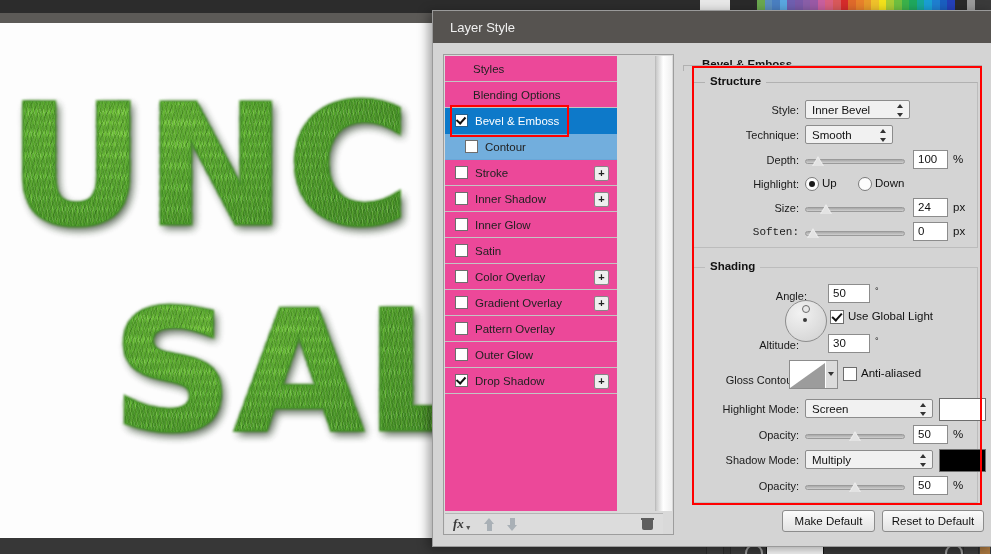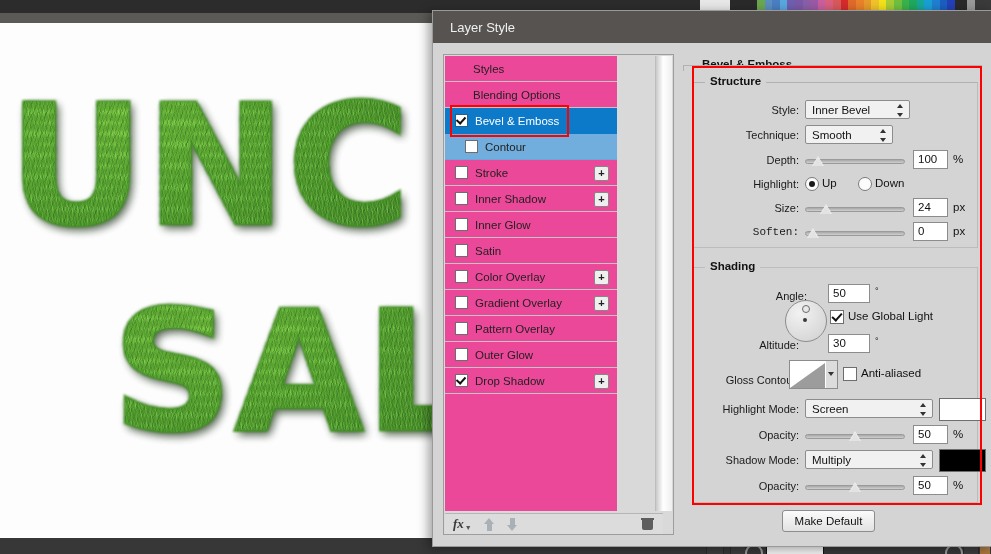--- a/index.html
+++ b/index.html
@@ -374,19 +374,20 @@
 
       <div class="lab" style="left:26px;top:426px;width:90px;">Opacity:</div>
       <div class="slider" style="left:122px;top:431px;width:100px;"></div>
       <div class="knob" id="shOpKnob" style="top: 428px; left: 166px;"></div>
       <div class="num" style="left:230px;top:422px;width:35px;">50</div>
       <div class="unit" style="left:270px;top:425px;">%</div>
 
     </div>
 
     <div class="btn" style="left:349px;top:499px;width:93px;">Make Default</div>
+    <div class="btn" style="left:449px;top:499px;width:102px;">Reset to Default</div>
 
   </div>
 
   <div class="redbox" style="left:450px;top:105px;width:115px;height:28px;"></div>
   <div class="redbox" style="left:692px;top:66px;width:286px;height:435px;"></div>
 
 </div>
 
 </body></html>

